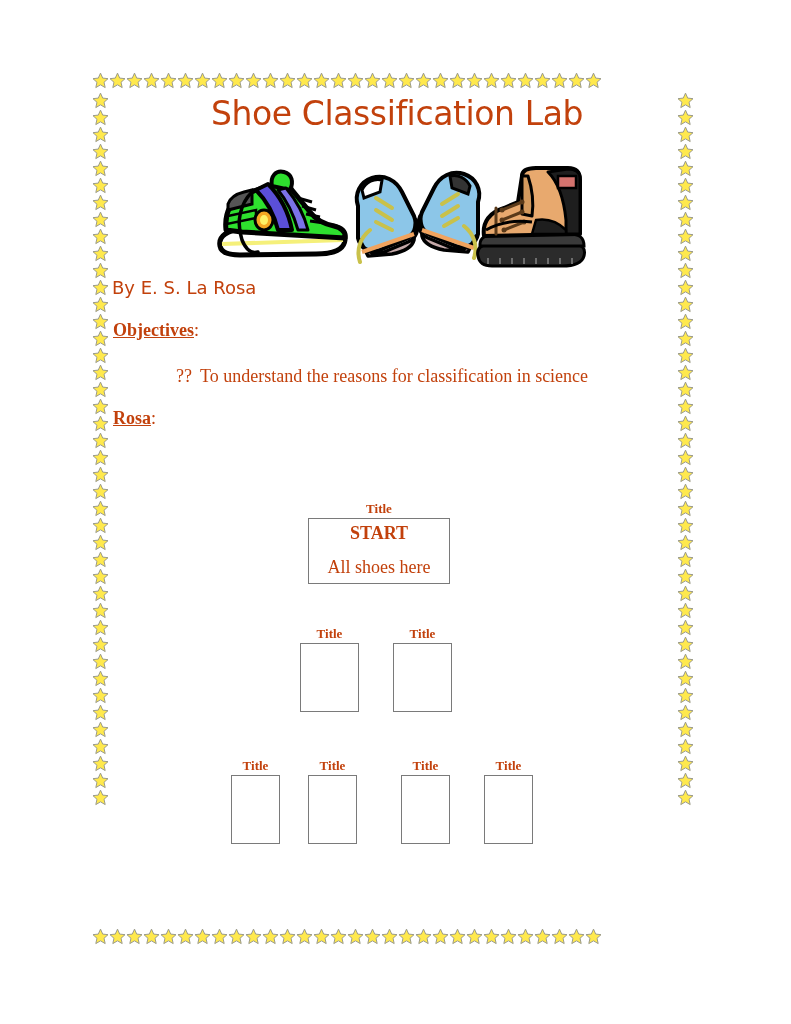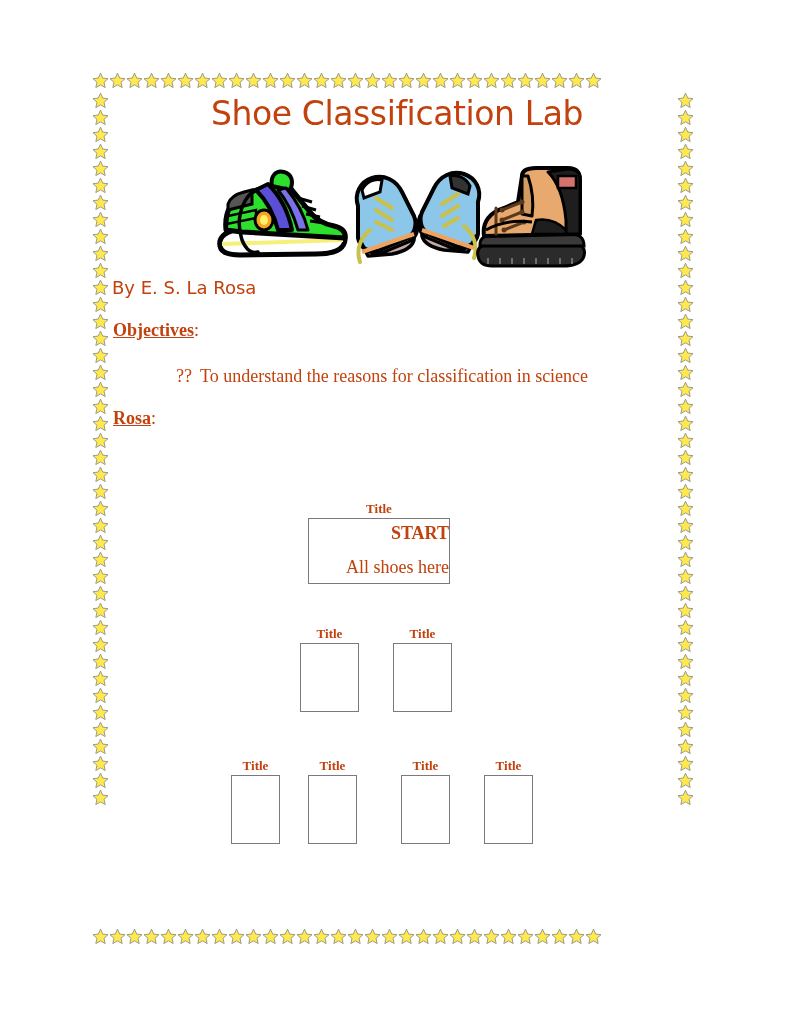--- a/index.html
+++ b/index.html
@@ -121,21 +121,21 @@
   .node-box {
     border: 1px solid #7a7a7a;
     background: #ffffff;
     box-sizing: border-box;
     position: relative;
   }
   .box-text {
     position: absolute;
     left: 0;
     width: 100%;
-    text-align: right;
+    text-align: center;
     font-size: 18px;
     white-space: nowrap;
   }
   .box-text.primary { top: 4px; font-weight: bold; }
   .box-text.secondary { top: 38px; font-weight: normal; }
 
   
   #node-start { left: 196px; top: 14px; }
   #node-start .node-box { width: 142px; height: 66px; }
 

